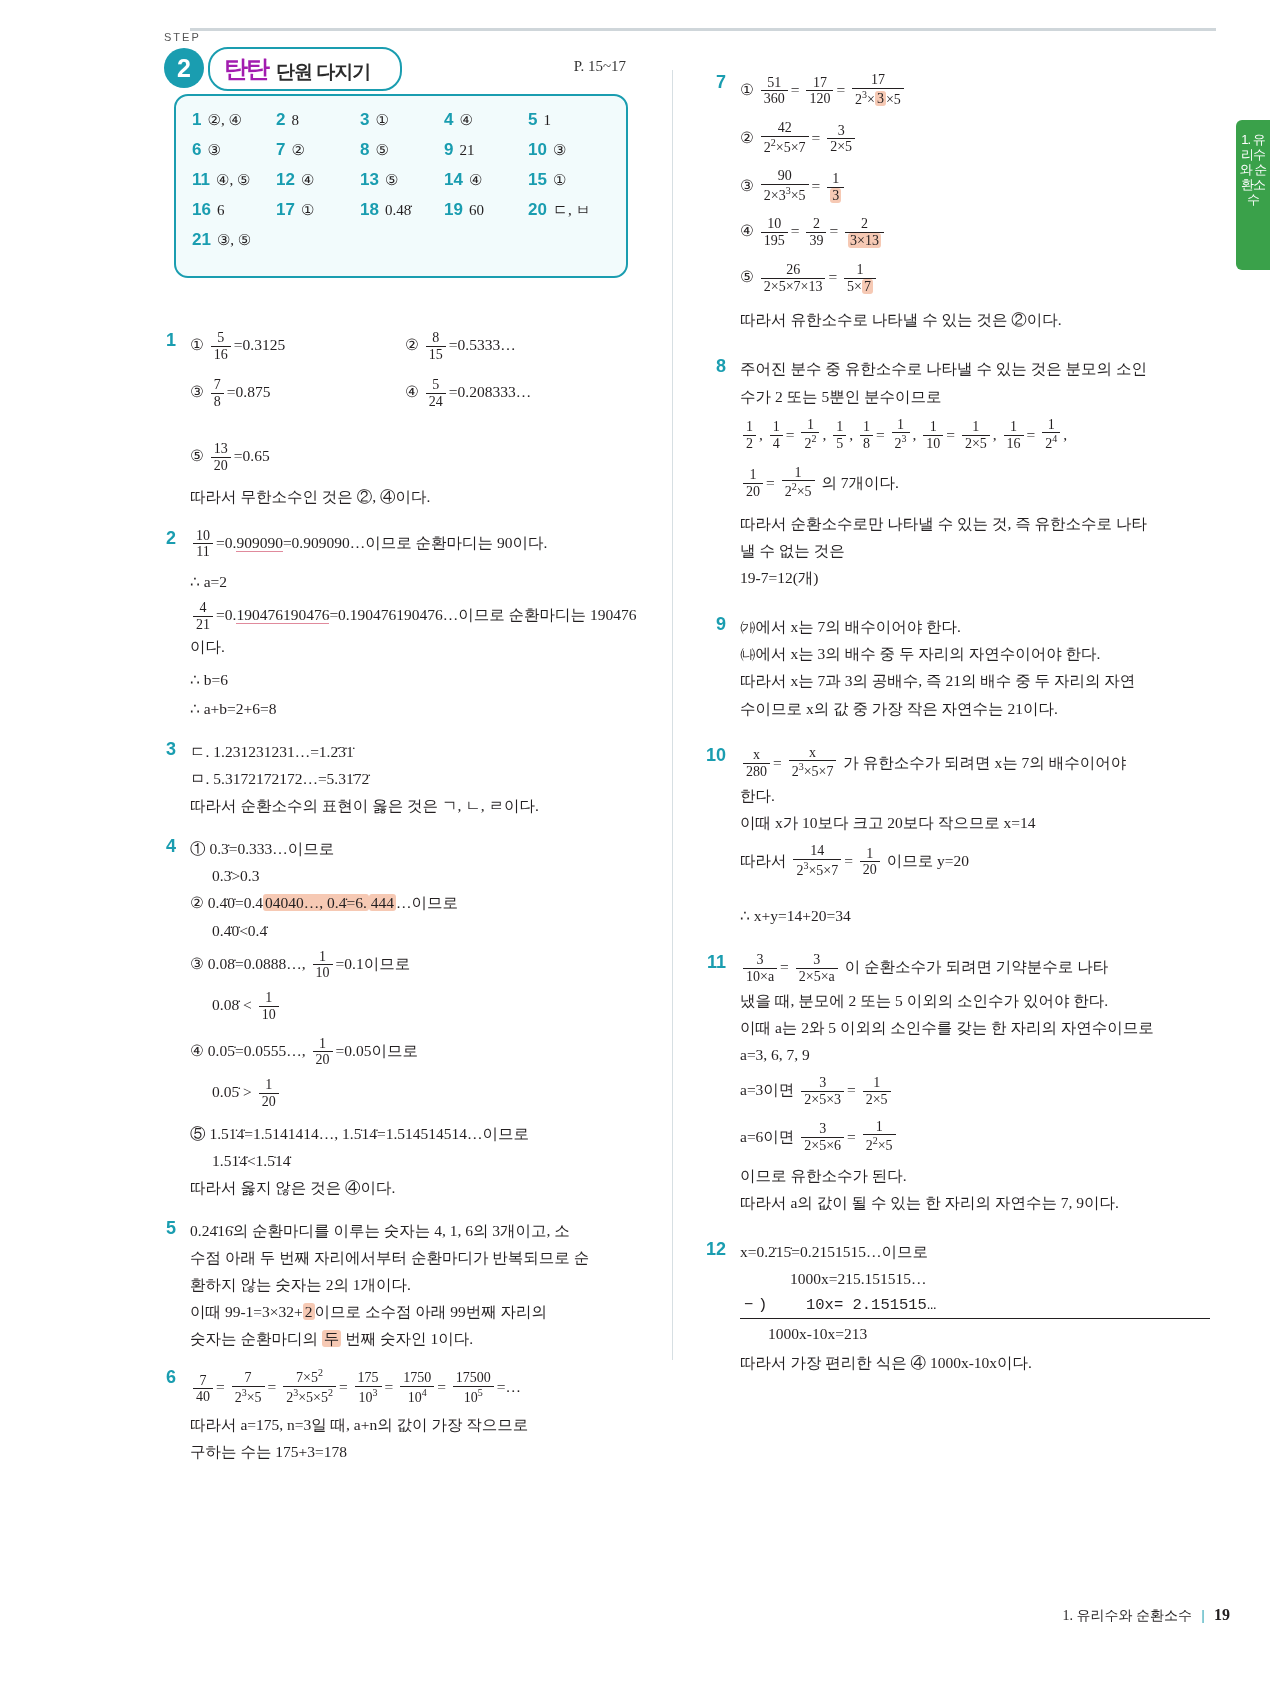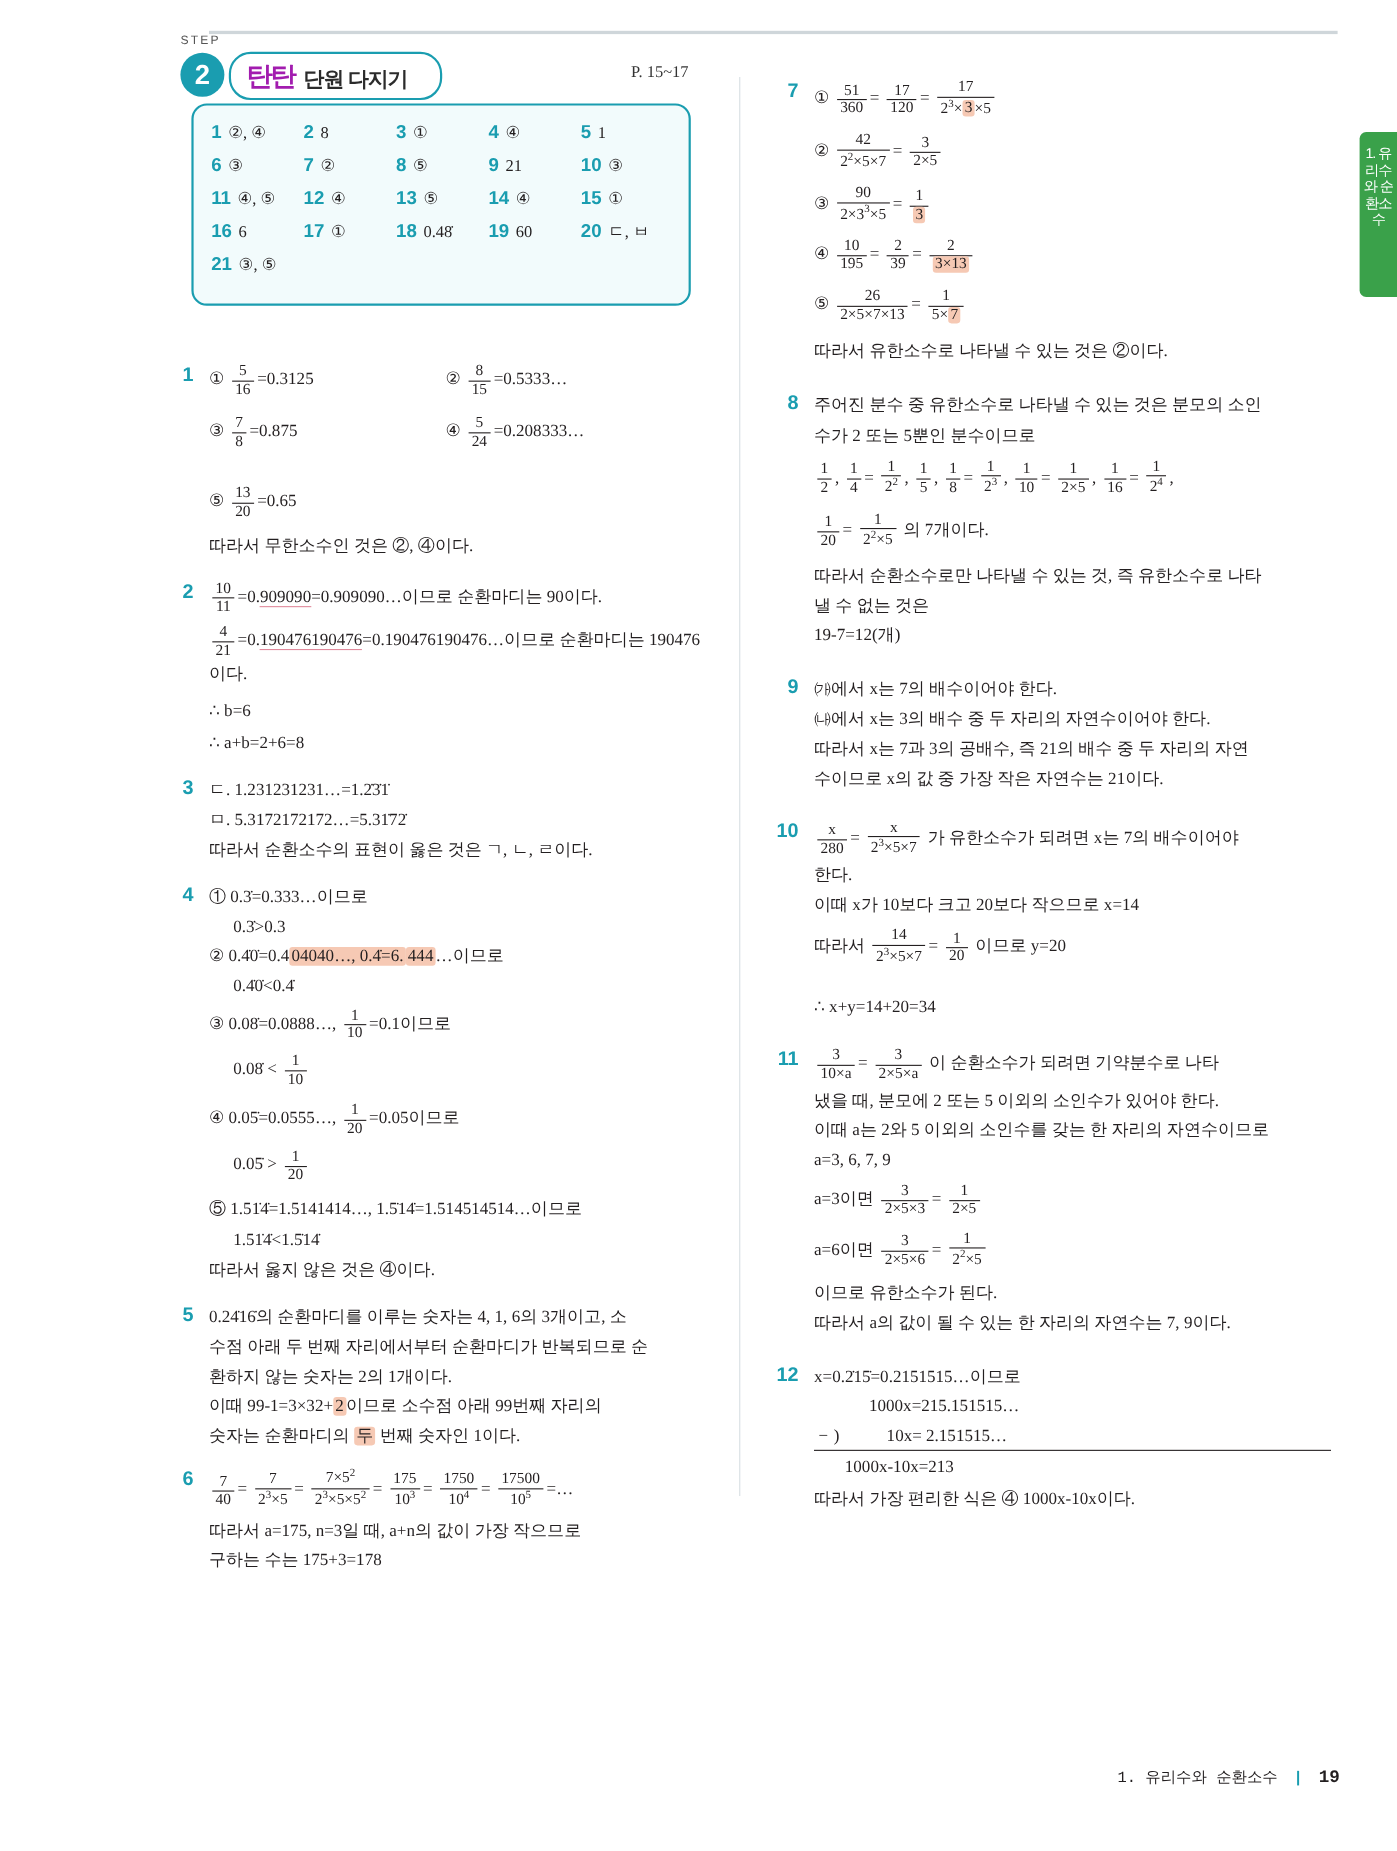--- a/index.html
+++ b/index.html
@@ -65,22 +65,22 @@
   .hl{background:#f6c9b4;border-radius:3px;padding:0 2px;}
   .ul{border-bottom:1px solid #e08a9c;}
 
   
   .fr{display:inline-block;vertical-align:-0.55em;text-align:center;margin:0 3px;}
   .fr .n{display:block;padding:0 3px;font-size:14px;line-height:1.12;}
   .fr .d{display:block;padding:0 3px;font-size:14px;line-height:1.2;border-top:1.2px solid #231f20;}
   sup.e{font-size:10px;vertical-align:super;}
 
   
-  .subline{border-bottom:1.4px solid #231f20;}
-  .footer{position:absolute;right:52px;bottom:58px;font-size:14px;font-family:Liberation Mono, monospace;color:#231f20;}
+  .subline{border-bottom:1.4px solid #231f20;font-family:Liberation Mono, monospace;}
+  .footer{position:absolute;right:40px;bottom:58px;font-size:14px;font-family:Liberation Serif, serif;color:#231f20;}
   .footer .bar{color:#1a9db0;margin:0 6px;font-weight:bold;}
   .footer .pg{font-weight:bold;font-size:16px;}
 </style>
 </head>
 <body>
 
 <div class="page">
   <div class="toprule"></div>
   <div class="vline"></div>
 
@@ -218,20 +218,21 @@
         <div class="line" style="margin-top:10px">따라서 무한소수인 것은 ②, ④이다.</div>
       </div>
     </div>
 
     <div class="prob" style="margin-top:18px">
       <div class="pnum">2</div>
       <div class="pbody">
         <div class="line">
           <span class="fr"><span class="n">10</span><span class="d">11</span></span>=0.<span class="ul">909090</span><span>=0.909090…이므로 순환마디는 90이다.</span>
         </div>
+        <div class="line" style="margin-top:8px">∴ a=2</div>
         <div class="line" style="margin-top:6px">
           <span class="fr"><span class="n">4</span><span class="d">21</span></span>=0.<span class="ul">190476190476</span><span>=0.190476190476…이므로 순환마디는 190476이다.</span>
         </div>
         <div class="line" style="margin-top:8px">∴ b=6</div>
         <div class="line" style="margin-top:4px">∴ a+b=2+6=8</div>
       </div>
     </div>
 
     <div class="prob" style="margin-top:18px">
       <div class="pnum">3</div>

